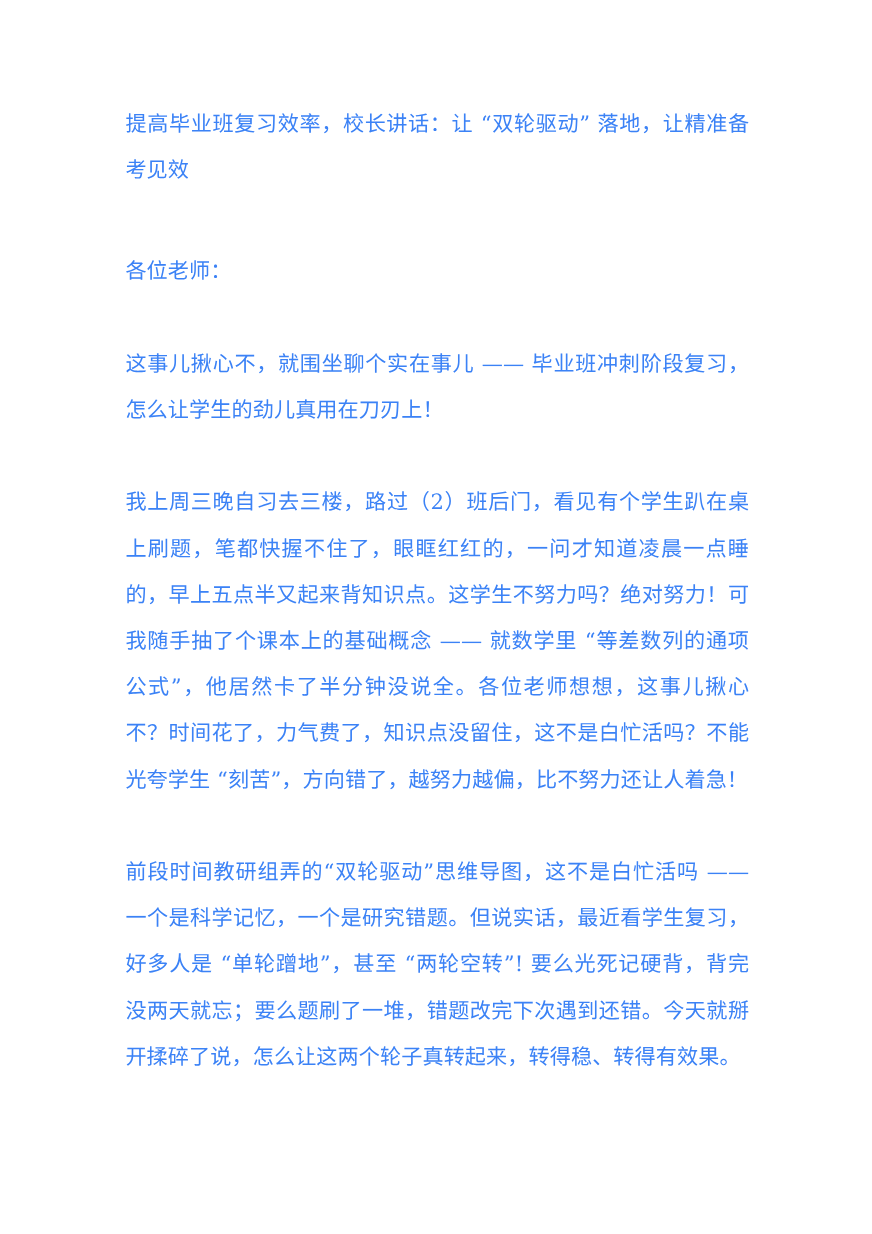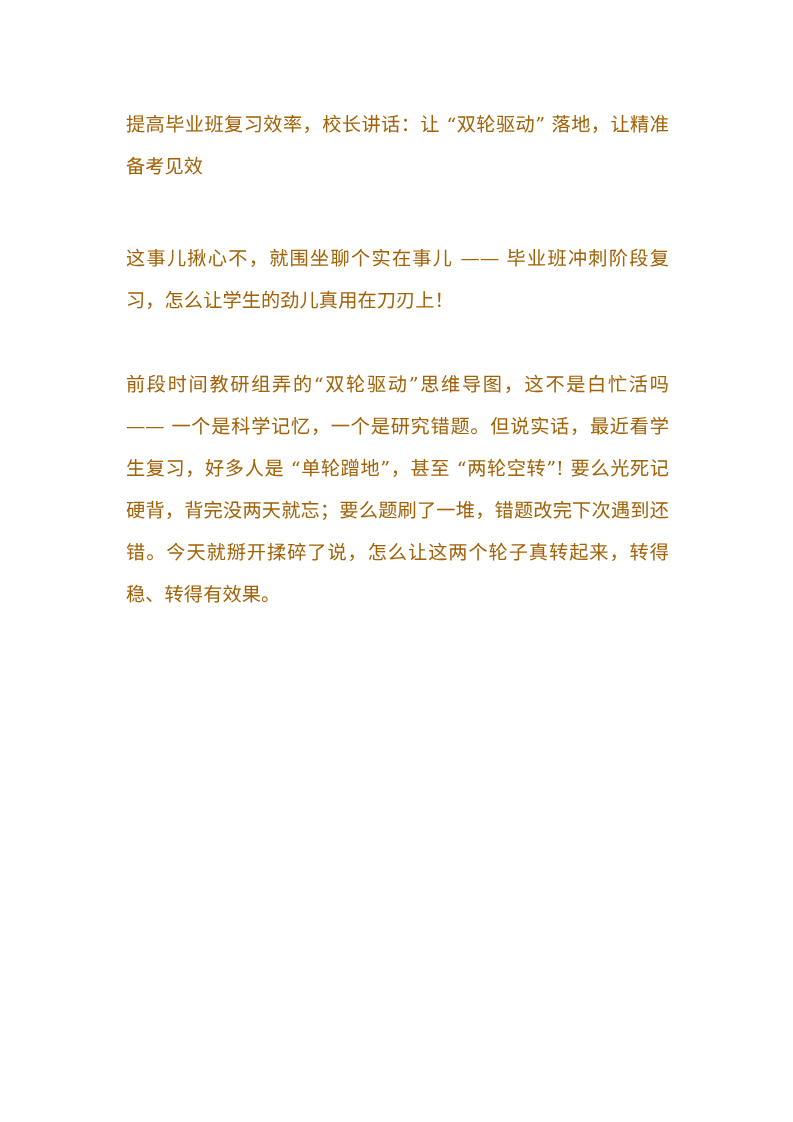--- a/index.html
+++ b/index.html
@@ -23,42 +23,44 @@
     position: absolute;
     left: 114px;
     top: 92px;
     width: 567px;
   }
 
   .para {
     font-family: "DejaVu Serif", "Liberation Serif", serif;
     font-size: 19.2px;
     line-height: 42px;
-    color: #a16207;
+    color: #3b82f6;
     text-align: justify;
     text-justify: inter-character;
     letter-spacing: 0.1px;
-    margin: 12px;
+    margin: 0;
     word-break: break-all;
     -webkit-font-smoothing: antialiased;
   }
 
   
   .gap-title   { margin-bottom: 50px; }
   .gap-block   { margin-bottom: 42px; }
   .gap-last    { margin-bottom: 0; }
 </style>
 </head>
 <body>
 
 <div class="page">
   <div class="doc-body">
 
     <p class="para gap-title">提高毕业班复习效率，校长讲话：让 “双轮驱动” 落地，让精准备考见效</p>
 
+    <p class="para gap-block">各位老师：</p>
 
     <p class="para gap-block">这事儿揪心不，就围坐聊个实在事儿 —— 毕业班冲刺阶段复习，怎么让学生的劲儿真用在刀刃上！</p>
 
+    <p class="para gap-block">我上周三晚自习去三楼，路过（2）班后门，看见有个学生趴在桌上刷题，笔都快握不住了，眼眶红红的，一问才知道凌晨一点睡的，早上五点半又起来背知识点。这学生不努力吗？绝对努力！可我随手抽了个课本上的基础概念 —— 就数学里 “等差数列的通项公式”，他居然卡了半分钟没说全。各位老师想想，这事儿揪心不？时间花了，力气费了，知识点没留住，这不是白忙活吗？不能光夸学生 “刻苦”，方向错了，越努力越偏，比不努力还让人着急！</p>
 
     <p class="para gap-last">前段时间教研组弄的“双轮驱动”思维导图，这不是白忙活吗 —— 一个是科学记忆，一个是研究错题。但说实话，最近看学生复习，好多人是 “单轮蹭地”，甚至 “两轮空转”! 要么光死记硬背，背完没两天就忘；要么题刷了一堆，错题改完下次遇到还错。今天就掰开揉碎了说，怎么让这两个轮子真转起来，转得稳、转得有效果。</p>
 
   </div>
 </div>
 
 </body></html>

